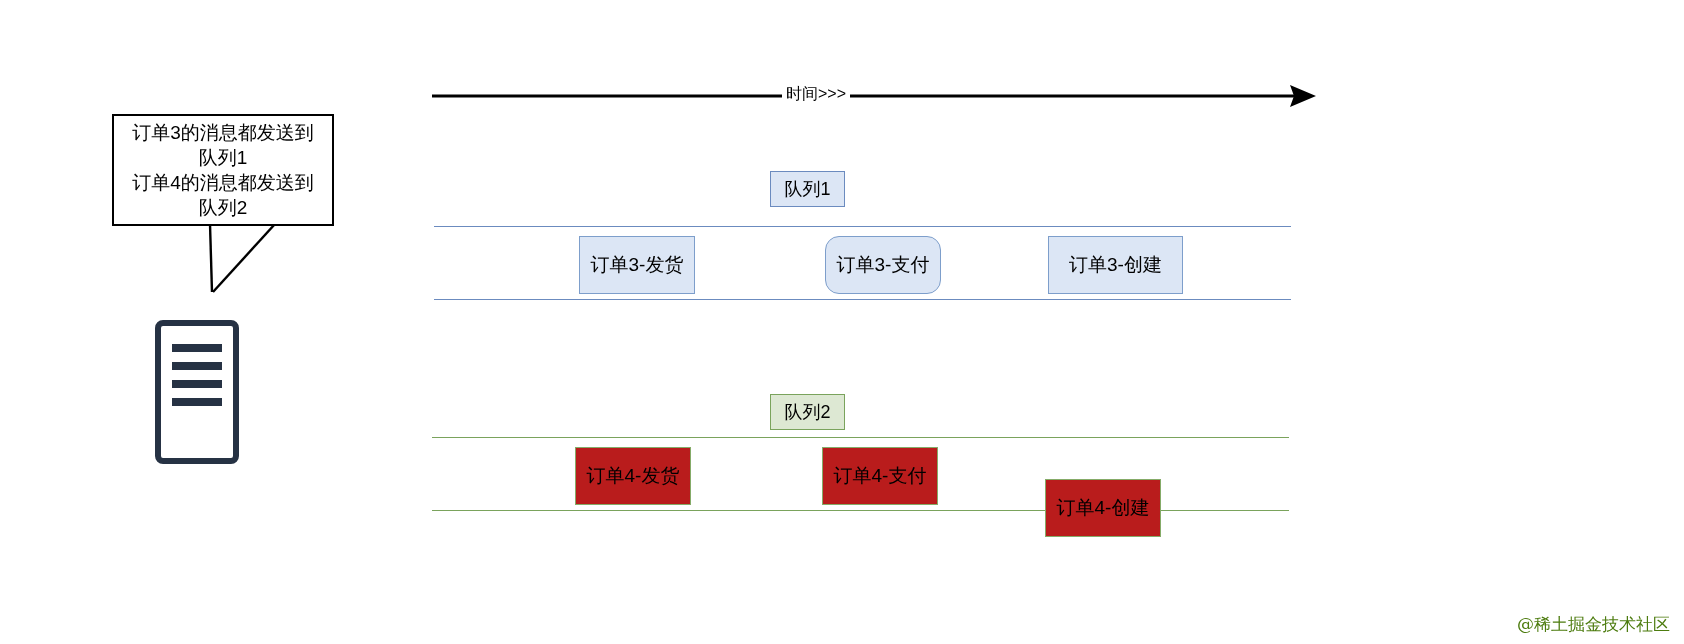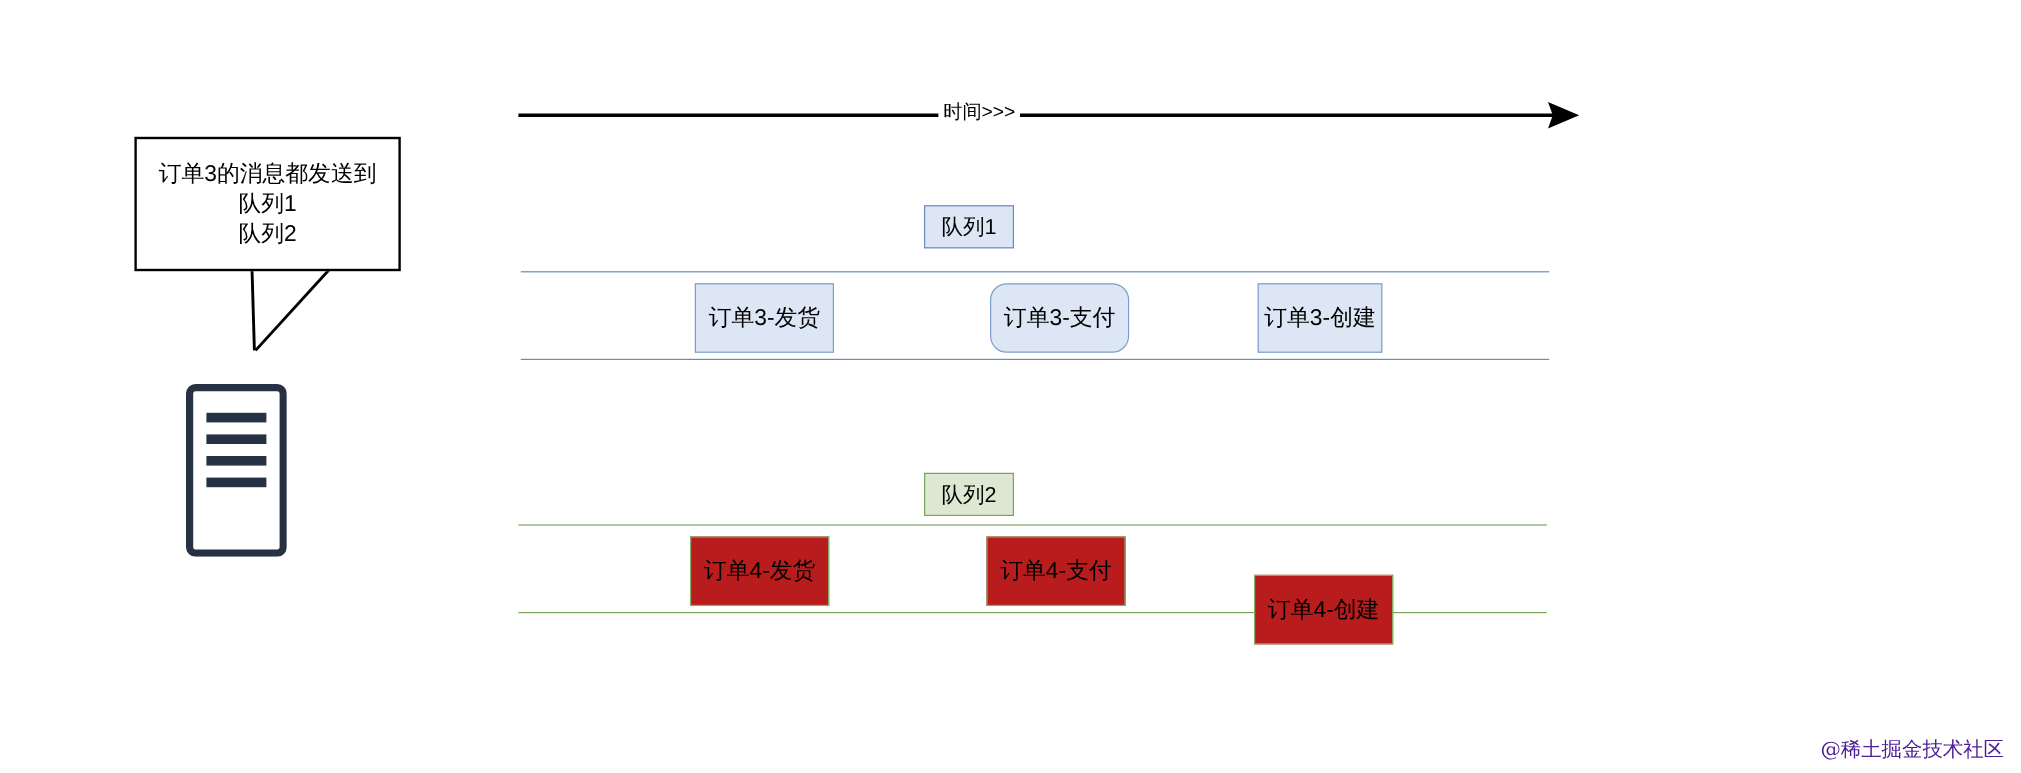--- a/index.html
+++ b/index.html
@@ -129,33 +129,34 @@
     border: 1.5px solid #85ab68;
     text-align: center;
   }
 
   
   .watermark {
     position: absolute;
     right: 14px;
     bottom: 8px;
     font-size: 17px;
-    color: #4c1d95;
+    color: #4d7c0f;
     font-family: "DejaVu Serif", "Liberation Serif", serif;
     white-space: nowrap;
   }
 </style>
 </head>
 <body>
 
 <div id="canvas">
 
   <div class="callout">
     <div class="callout-line">订单3的消息都发送到</div>
     <div class="callout-line">队列1</div>
+    <div class="callout-line">订单4的消息都发送到</div>
     <div class="callout-line">队列2</div>
   </div>
 
   <svg class="callout-tail" viewBox="0 0 180 70">
     <polygon points="110,0 175,0 113,68" fill="#ffffff" stroke="none"></polygon>
     <line x1="110" y1="0" x2="112" y2="68" stroke="#000000" stroke-width="2.4"></line>
     <line x1="175" y1="0" x2="113" y2="68" stroke="#000000" stroke-width="2.4"></line>
   </svg>
 
   <svg class="server-icon" viewBox="0 0 84 144">
@@ -172,21 +173,21 @@
   </svg>
   <div class="time-label">时间&gt;&gt;&gt;</div>
 
   <div class="queue-chip chip-blue" style="left:770px; top:171px; width:75px; height:36px;">队列1</div>
 
   <div class="lane-rule" style="left:434px; top:226px; width:857px;"></div>
   <div class="lane-rule" style="left:434px; top:299px; width:857px;"></div>
 
   <div class="msg-box msg-blue" style="left:579px; top:236px; width:116px;">订单3-发货</div>
   <div class="msg-box msg-blue" style="left:825px; top:236px; width:116px;border-radius:14px;">订单3-支付</div>
-  <div class="msg-box msg-blue" style="left:1048px; top:236px; width:104px;">订单3-创建</div>
+  <div class="msg-box msg-blue" style="left:1048px; top:236px; width:135px;">订单3-创建</div>
 
   <div class="queue-chip chip-green" style="left:770px; top:394px; width:75px; height:36px;">队列2</div>
 
   <div class="lane-rule green" style="left:432px; top:437px; width:857px;"></div>
   <div class="lane-rule green" style="left:432px; top:510px; width:857px;"></div>
 
   <div class="msg-box msg-green" style="left:575px; top:447px; width:116px;">订单4-发货</div>
   <div class="msg-box msg-green" style="left:822px; top:447px; width:116px;">订单4-支付</div>
   <div class="msg-box msg-green" style="left:1045px; top:447px; width:116px;margin-top:32px;">订单4-创建</div>
 

